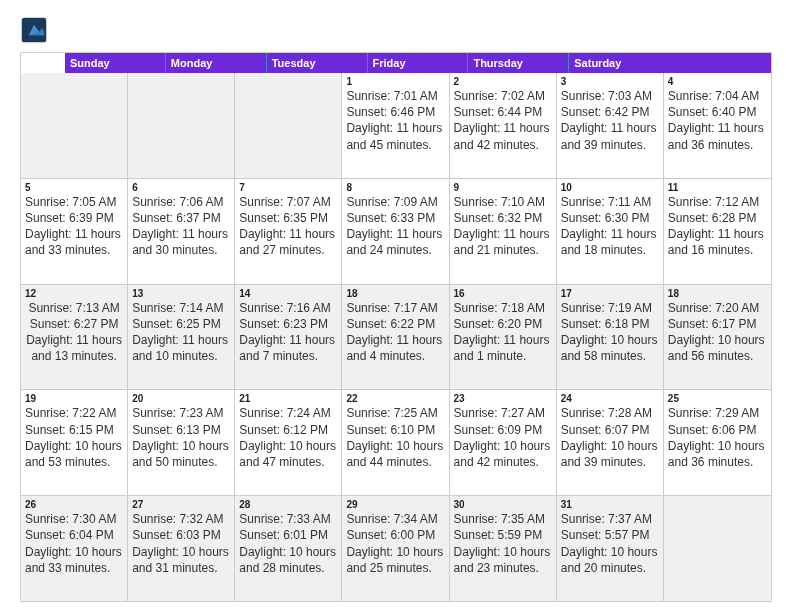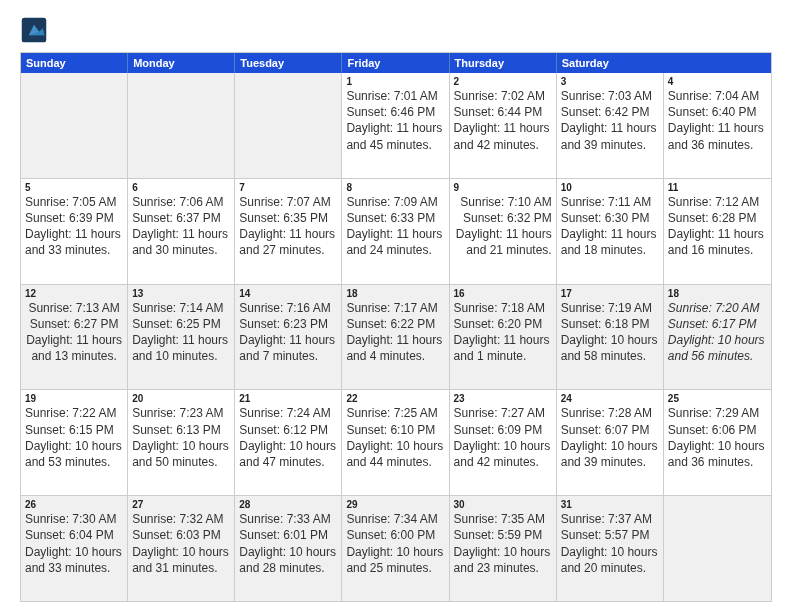--- a/index.html
+++ b/index.html
@@ -53,21 +53,22 @@
     }
     .calendar {
       flex: 1;
       display: flex;
       flex-direction: column;
       border: 1px solid #ccc;
     }
     .cal-header {
       display: grid;
       grid-template-columns: repeat(7, 1fr);
-      background: #1d4ed8;
+      background: #6d28d9;
+      margin-left: 44px;
     }
     .cal-header-cell {
       color: #fff;
       font-size: 11px;
       font-weight: bold;
       padding: 4px 5px;
       text-align: left;
       border-right: 1px solid #4a7fc5;
     }
     .cal-header-cell:last-child { border-right: none; }
@@ -196,21 +197,21 @@
           </div>
           <div class="cal-cell">
             <div class="day-num">8</div>
             <div class="cell-text" style="white-space: pre-line;">Sunrise: 7:09 AM
 Sunset: 6:33 PM
 Daylight: 11 hours
 and 24 minutes.</div>
           </div>
           <div class="cal-cell">
             <div class="day-num">9</div>
-            <div class="cell-text" style="white-space: pre-line; text-align: right;">Sunrise: 7:10 AM
+            <div class="cell-text" style="white-space: pre-line;">Sunrise: 7:10 AM
 Sunset: 6:32 PM
 Daylight: 11 hours
 and 21 minutes.</div>
           </div>
           <div class="cal-cell">
             <div class="day-num">10</div>
             <div class="cell-text" style="white-space: pre-line;">Sunrise: 7:11 AM
 Sunset: 6:30 PM
 Daylight: 11 hours
 and 18 minutes.</div>
@@ -261,21 +262,21 @@
           </div>
           <div class="cal-cell shaded">
             <div class="day-num">17</div>
             <div class="cell-text" style="white-space: pre-line;">Sunrise: 7:19 AM
 Sunset: 6:18 PM
 Daylight: 10 hours
 and 58 minutes.</div>
           </div>
           <div class="cal-cell shaded">
             <div class="day-num">18</div>
-            <div class="cell-text" style="white-space: pre-line; font-style: italic;">Sunrise: 7:20 AM
+            <div class="cell-text" style="white-space: pre-line;">Sunrise: 7:20 AM
 Sunset: 6:17 PM
 Daylight: 10 hours
 and 56 minutes.</div>
           </div>
         </div>
         <div class="cal-row">
           <div class="cal-cell">
             <div class="day-num">19</div>
             <div class="cell-text" style="white-space: pre-line;">Sunrise: 7:22 AM
 Sunset: 6:15 PM

